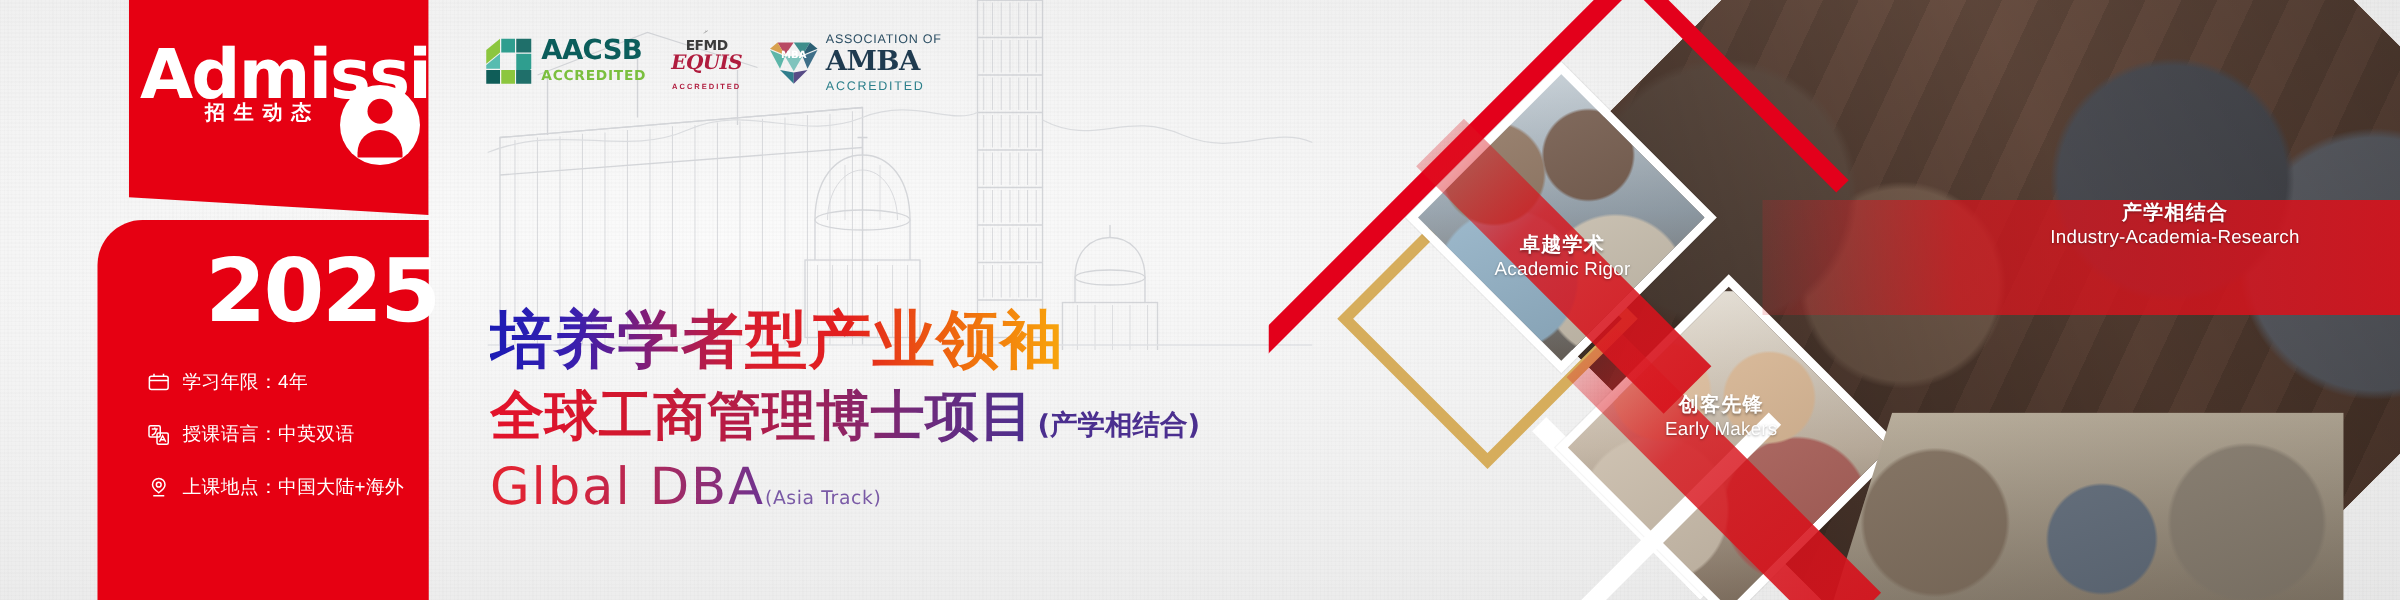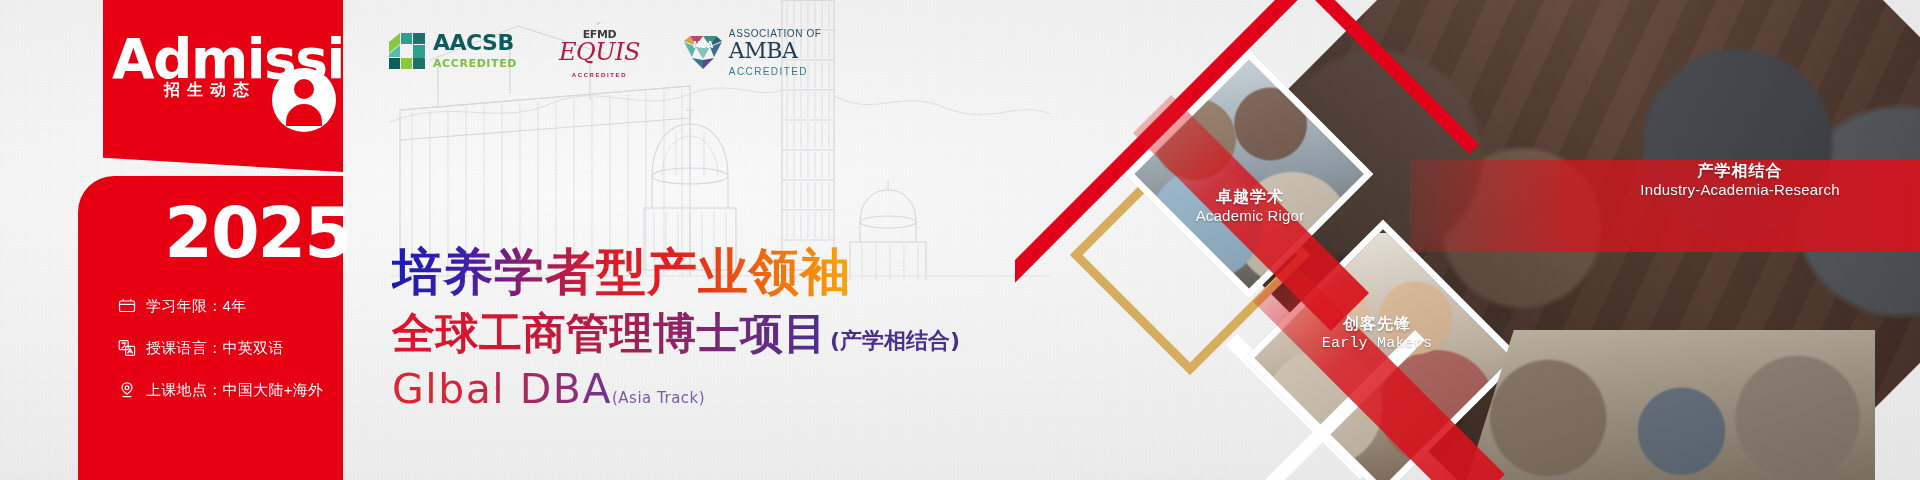--- a/index.html
+++ b/index.html
@@ -101,21 +101,21 @@
   
   .lineart{
     position:absolute; left:390px; top:-10px; width:660px; height:290px;
     z-index:2; opacity:.55; pointer-events:none;
   }
   .lineart svg{ display:block; width:100%; height:100%; }
 
   
   .accreds{
     position:absolute; left:388px; top:22px; z-index:6;
-    display:flex; align-items:center; gap:42px;
+    display:flex; align-items:center; gap:20px;
   }
   .accred{ display:flex; align-items:center; gap:7px; }
 
   .aacsb-mark{ width:38px; height:38px; position:relative; }
   .aacsb-txt{ line-height:1; }
   .aacsb-txt .l1{
     font-family:"DejaVu Sans", sans-serif;
     font-size:22px; font-weight:700; color:#0b5d5b; letter-spacing:-.5px;
   }
   .aacsb-txt .l2{
@@ -123,32 +123,32 @@
     font-size:11px; font-weight:700; color:#7bbf3f; letter-spacing:.6px; margin-top:1px;
   }
 
   .equis-block{ text-align:center; line-height:1; }
   .equis-top{ display:flex; align-items:center; justify-content:center; gap:4px; height:18px;flex-direction:column; }
   .equis-efmd{
     font-family:"DejaVu Sans", sans-serif; font-size:11px; font-weight:700;
     color:#3c3c3c; letter-spacing:-.4px;
   }
   .equis-name{
-    font-family:"DejaVu Serif", serif; font-style:italic; font-weight:400;
-    font-size:24px; color:#b01c3e; letter-spacing:-.5px; margin-top:2px;
+    font-family:"DejaVu Serif", serif; font-style:italic; font-weight:700;
+    font-size:16px; color:#b01c3e; letter-spacing:-.5px; margin-top:2px;
   }
   .equis-sub{
     font-size:6px; font-weight:700; color:#b01c3e; letter-spacing:1.6px; margin-top:2px;
   }
 
   .amba-mark{ width:40px; height:36px; }
   .amba-txt{ line-height:1; }
   .amba-txt .l1{ font-size:10px; color:#2b4e63; letter-spacing:.6px; }
   .amba-txt .l2{
-    font-family:"DejaVu Serif", serif; font-size:22px; font-weight:400;
+    font-family:"DejaVu Serif", serif; font-size:22px; font-weight:700;
     color:#1f3b50; letter-spacing:-.5px; margin-top:-2px;
   }
   .amba-txt .l3{ font-size:10px; color:#2b7f8a; letter-spacing:1.4px; margin-top:1px; }
 
   
   .headlines{ position:absolute; left:392px; top:244px; z-index:7; }
 
   .h-main{
     font-size:50px; font-weight:900; line-height:56px;
     letter-spacing:1px; white-space:nowrap;
@@ -483,21 +483,21 @@
       <div class="pic" style="
         background:
           linear-gradient(150deg, rgba(255,255,255,.18), rgba(0,0,0,.20)),
           radial-gradient(circle at 30% 32%, #e7c39e 0 15%, transparent 16%),
           radial-gradient(circle at 62% 34%, #e3bd96 0 15%, transparent 16%),
           radial-gradient(circle at 28% 70%, #d8c9b5 0 22%, transparent 23%),
           radial-gradient(circle at 70% 70%, #b7645c 0 22%, transparent 23%),
           linear-gradient(180deg, #e9e2d6 0%, #cdbda9 50%, #8e7b68 100%);"></div>
     </div>
     <div class="cap-band rot45" style="left:214px; top:360px; width:300px; height:56px;"></div>
-    <div class="badge-cap" style="left:252px; top:316px; width:220px;font-family:Liberation Mono, monospace;">
+    <div class="badge-cap" style="left:252px; top:316px; width:220px;">
       <span class="cn">创客先锋</span>
       <span class="en">Early Makers</span>
     </div>
 
     <div style="position:absolute; left:430px; top:330px; width:430px; height:220px;
       background:
         linear-gradient(160deg, rgba(255,255,255,.1), rgba(0,0,0,.2)),
         radial-gradient(circle at 24% 40%, #7c6a58 0 16%, transparent 17%),
         radial-gradient(circle at 55% 46%, #5f6b7a 0 16%, transparent 17%),
         radial-gradient(circle at 82% 40%, #8a7f70 0 16%, transparent 17%),

